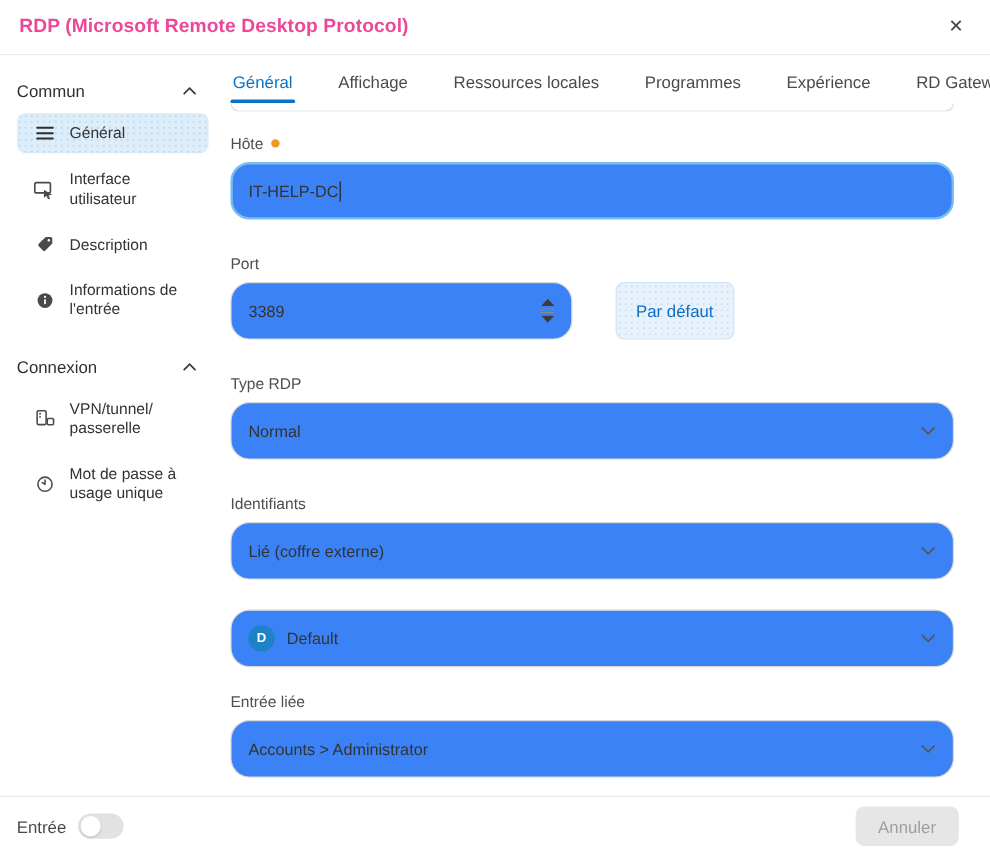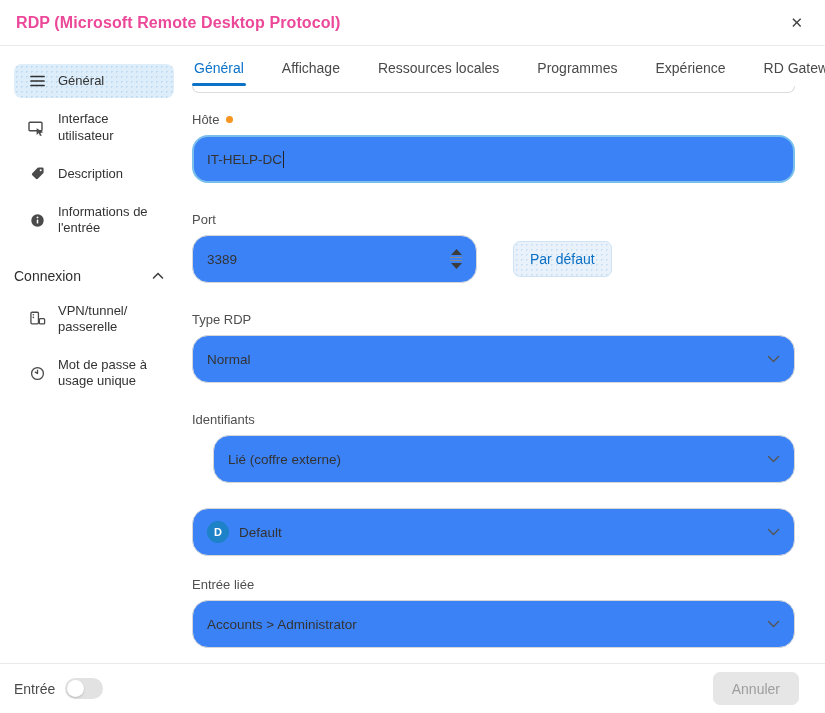--- a/index.html
+++ b/index.html
@@ -51,32 +51,32 @@
 
   .tb, .sel { height:48px; border:1px solid #d7d7d7; border-radius:16px; background:#3b82f6;
               display:flex; align-items:center; padding:0 14px; font-size:13.5px; color:#333; }
   .tb.focus { border:2px solid #7abfec; padding:0 13px; }
   .caret { width:1px; height:17px; background:#222; margin-left:1px; }
 
   .row { display:flex; align-items:center; gap:36px; }
   .num-wrap { width:285px; justify-content:space-between; }
   .spinner { display:flex; flex-direction:column; align-items:center; gap:2px; cursor:pointer; }
 
-  .btn-soft { height:36px; padding:0 16px; border:1px solid #cfe3f5; border-radius:7px;
+  .btn-soft { height:48px; padding:0 16px; border:1px solid #cfe3f5; border-radius:7px;
               color:#0b6fc4; font-size:14px; display:flex; align-items:center; cursor:pointer;
               background-color:#e9f2fb;
               background-image: radial-gradient(rgba(150,195,232,.35) 1px, transparent 1px);
               background-size:5px 5px; }
 
   .sel { justify-content:space-between; cursor:pointer; }
   .sel-left { display:flex; align-items:center; gap:10px; }
   .avatar { width:22px; height:22px; border-radius:50%; background:#1d82c7; color:#fff;
             font-size:11px; font-weight:700; display:flex; align-items:center; justify-content:center; }
 
-  .mb30 { margin-bottom:29px; } .mb26 { margin-bottom:25px;margin-left:21px; } .mb21 { margin-bottom:21px; }
+  .mb30 { margin-bottom:29px; } .mb26 { margin-bottom:25px; } .mb21 { margin-bottom:21px; }
   .mb18 { margin-bottom:17px; }
 
   .chk-row { display:flex; align-items:center; gap:12px; padding-left:4px; }
   .chk { width:19px; height:19px; border:2px solid #3c3c3c; border-radius:5px; background:#fff; cursor:pointer; }
   .chk-label { font-size:13.5px; color:#3c3c3c; }
 
   
   .ftr { height:50px; flex:0 0 50px; border-top:1px solid #e9e9e9; display:flex;
          align-items:center; justify-content:space-between; padding:0 26px 0 14px; }
   .adv { display:flex; align-items:center; gap:10px; }
@@ -99,20 +99,28 @@
 
   <div class="hdr">
     <div class="hdr-title">RDP (Microsoft Remote Desktop Protocol)</div>
     <div class="close-btn">✕</div>
   </div>
 
   <div class="split">
 
     <div class="sidebar">
 
+      <div class="side-sec-hdr">
+        <span>Commun</span>
+        <span>
+          <svg width="12" height="8" viewBox="0 0 12 8">
+              <polyline points="1.5,6 6,1.5 10.5,6" fill="none" stroke="#3a3a3a" stroke-width="1.5" stroke-linecap="round"></polyline>
+            </svg>
+        </span>
+      </div>
 
       <div class="side-item active">
         <span class="ic">
           <svg width="15" height="12" viewBox="0 0 15 12">
               <path d="M1 1.5h13M1 6h13M1 10.5h13" stroke="#2f2f2f" stroke-width="1.7" stroke-linecap="round"></path>
             </svg>
         </span>
         <span>Général</span>
       </div>
 

